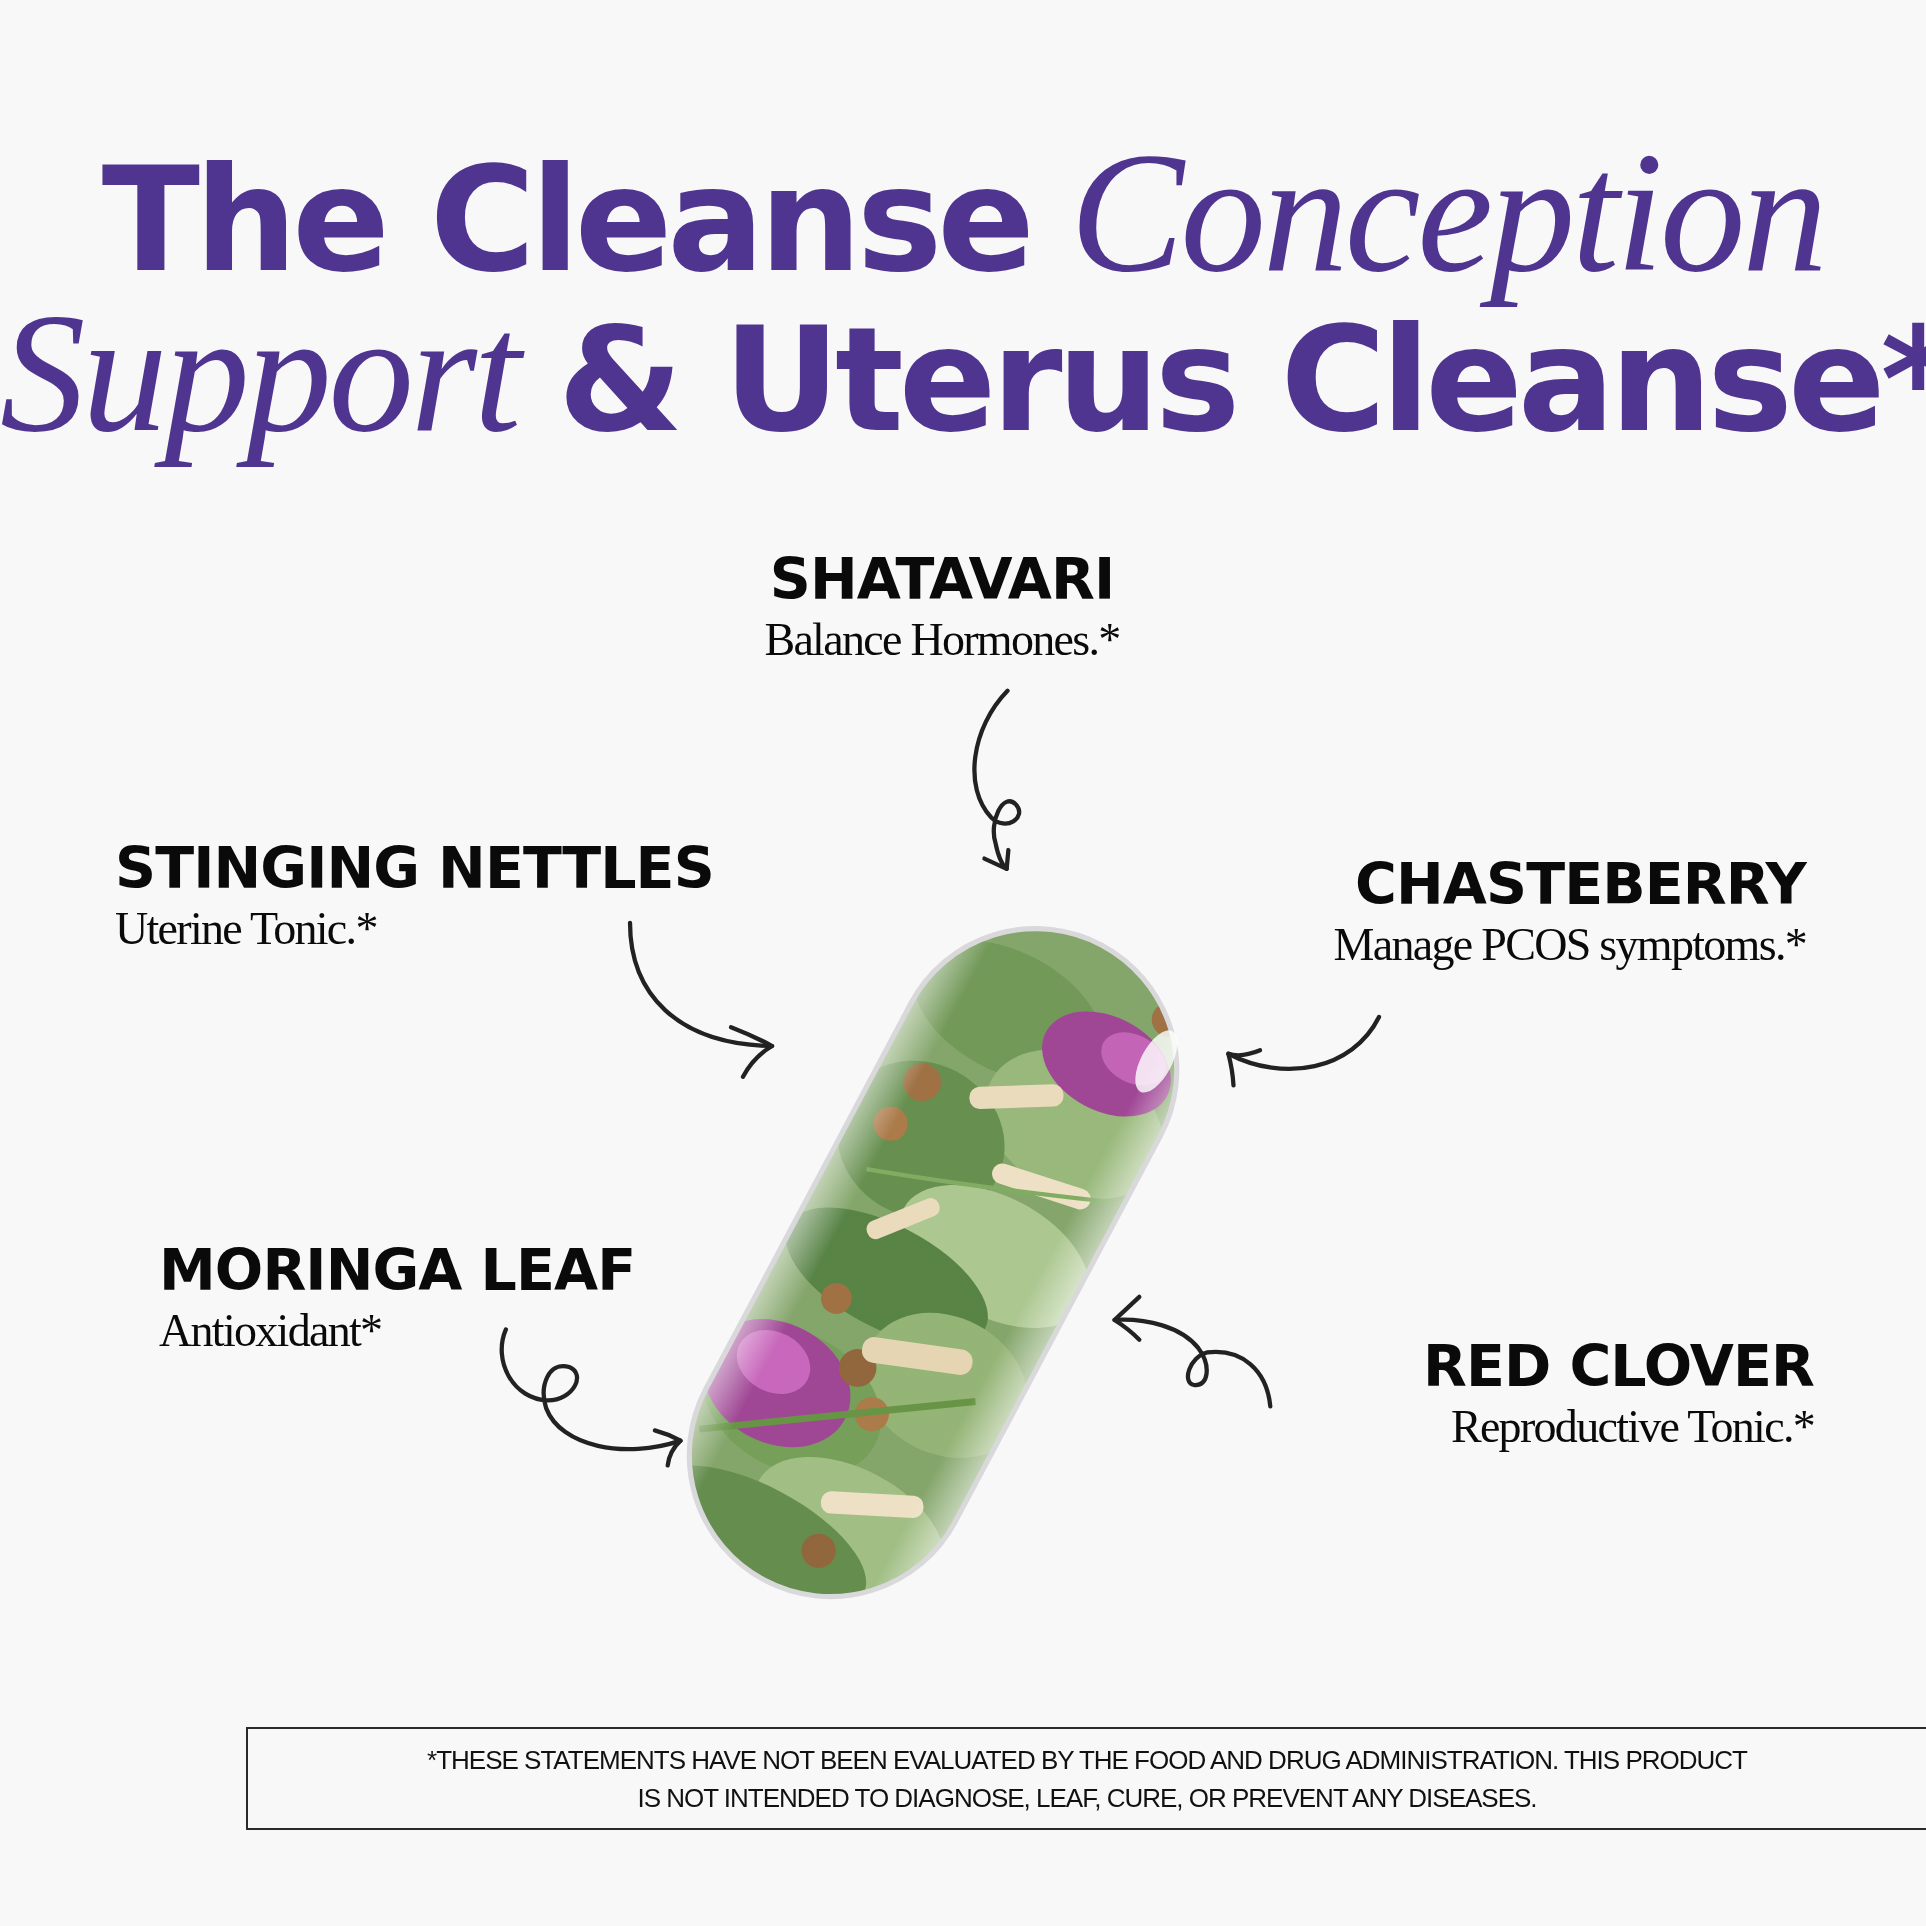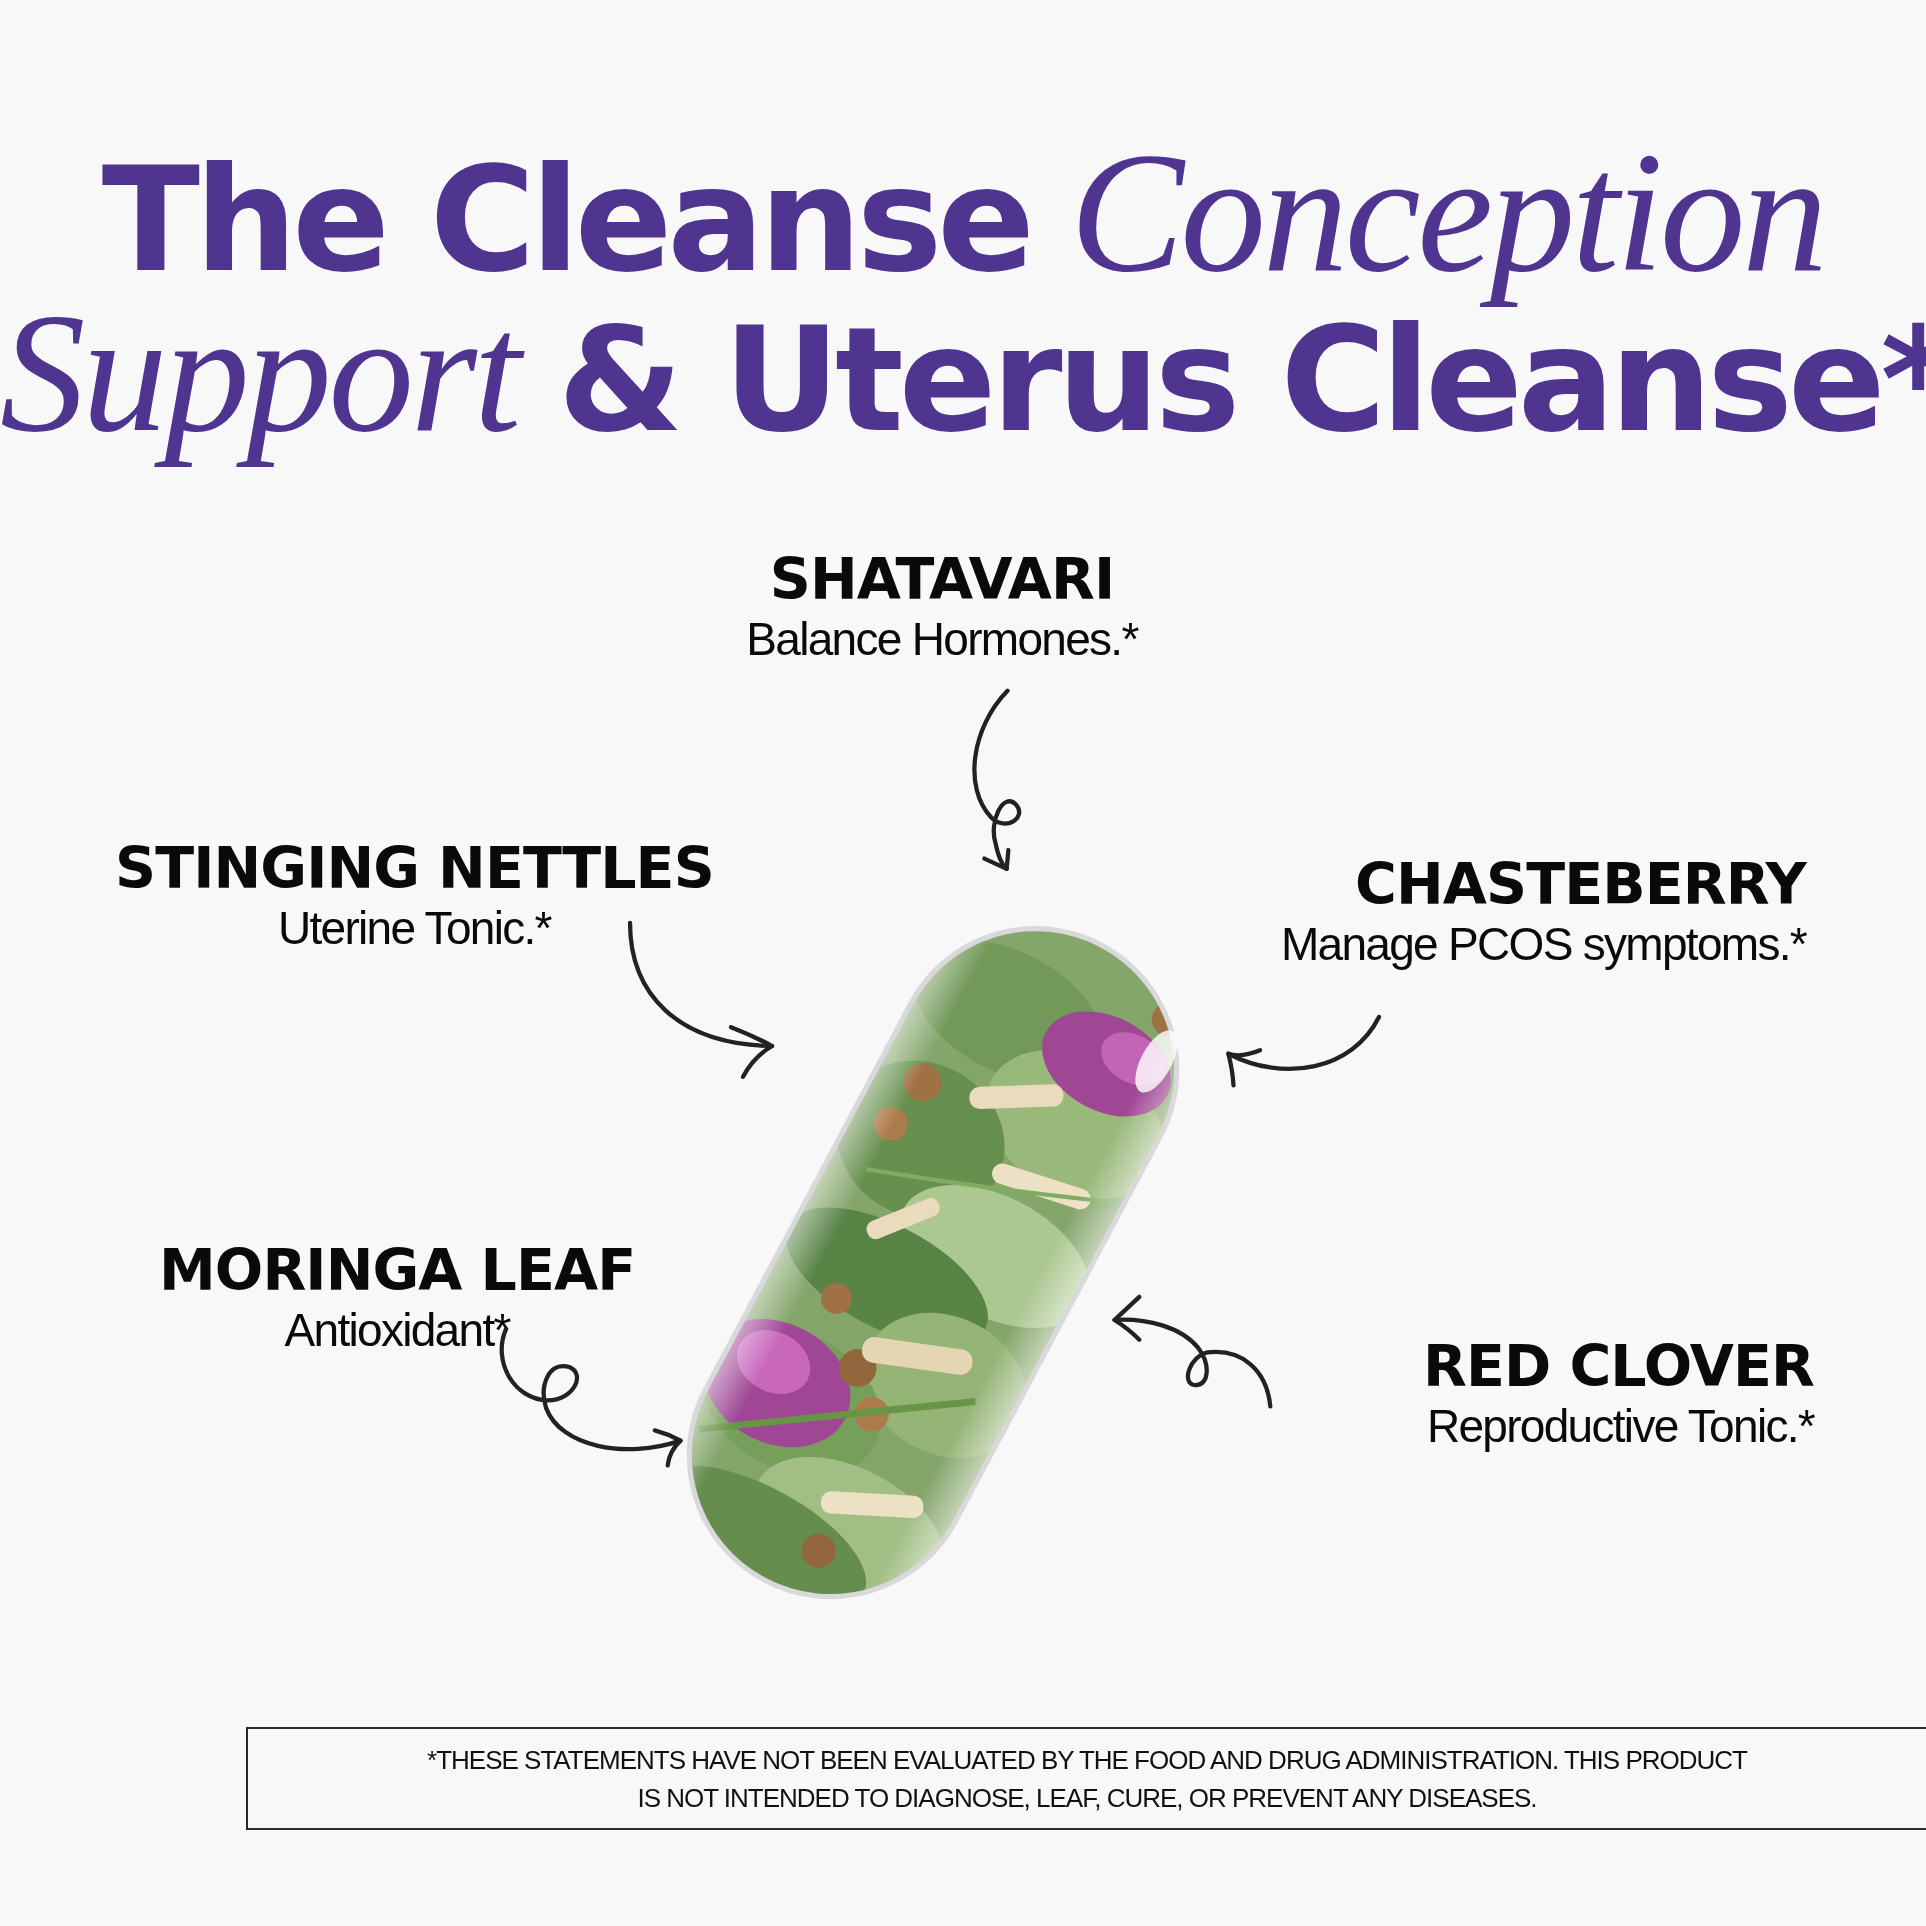--- a/index.html
+++ b/index.html
@@ -12,27 +12,27 @@
     position: absolute; left: 0; width: 1926px; text-align: center;
     color: #4f3590; white-space: nowrap; line-height: 1;
   }
   .title .sans { font-family: "DejaVu Sans", sans-serif; font-weight: bold; letter-spacing: -5.1px; }
   .title .serif { font-family: "Liberation Serif", serif; font-style: italic; font-weight: normal; letter-spacing: -3.4px; }
   #title-line-1 { top: 127px; font-size: 144px; }
   #title-line-1 .serif { font-size: 171px; }
   #title-line-2 { top: 287px; font-size: 144px; }
   #title-line-2 .serif { font-size: 171px; }
 
-  .ingredient { position: absolute; white-space: nowrap; text-align: center; }
+  .ingredient { position: absolute; white-space: nowrap; }
   .ingredient .name {
     font-family: "DejaVu Sans", sans-serif; font-weight: bold;
     font-size: 57px; letter-spacing: -0.9px; line-height: 1.1; display: block;
   }
   .ingredient .benefit {
-    font-family: Liberation Sans, sans-serif; font-weight: normal;
+    font-family: Liberation Serif, serif; font-weight: normal;
     font-size: 46px; letter-spacing: -1.7px; line-height: 1.25; display: block;
   }
   .center { text-align: center; }
   .right { text-align: right; }
 
   #shatavari { left: 685px; width: 514px; top: 548px; }
   #nettles { left: 115px; top: 837px; }
   #chasteberry { right: 120px; top: 853px; }
   #moringa { left: 111px; top: 1239px; margin-left: 48px; }
   #redclover { right: 112px; top: 1335px; }

